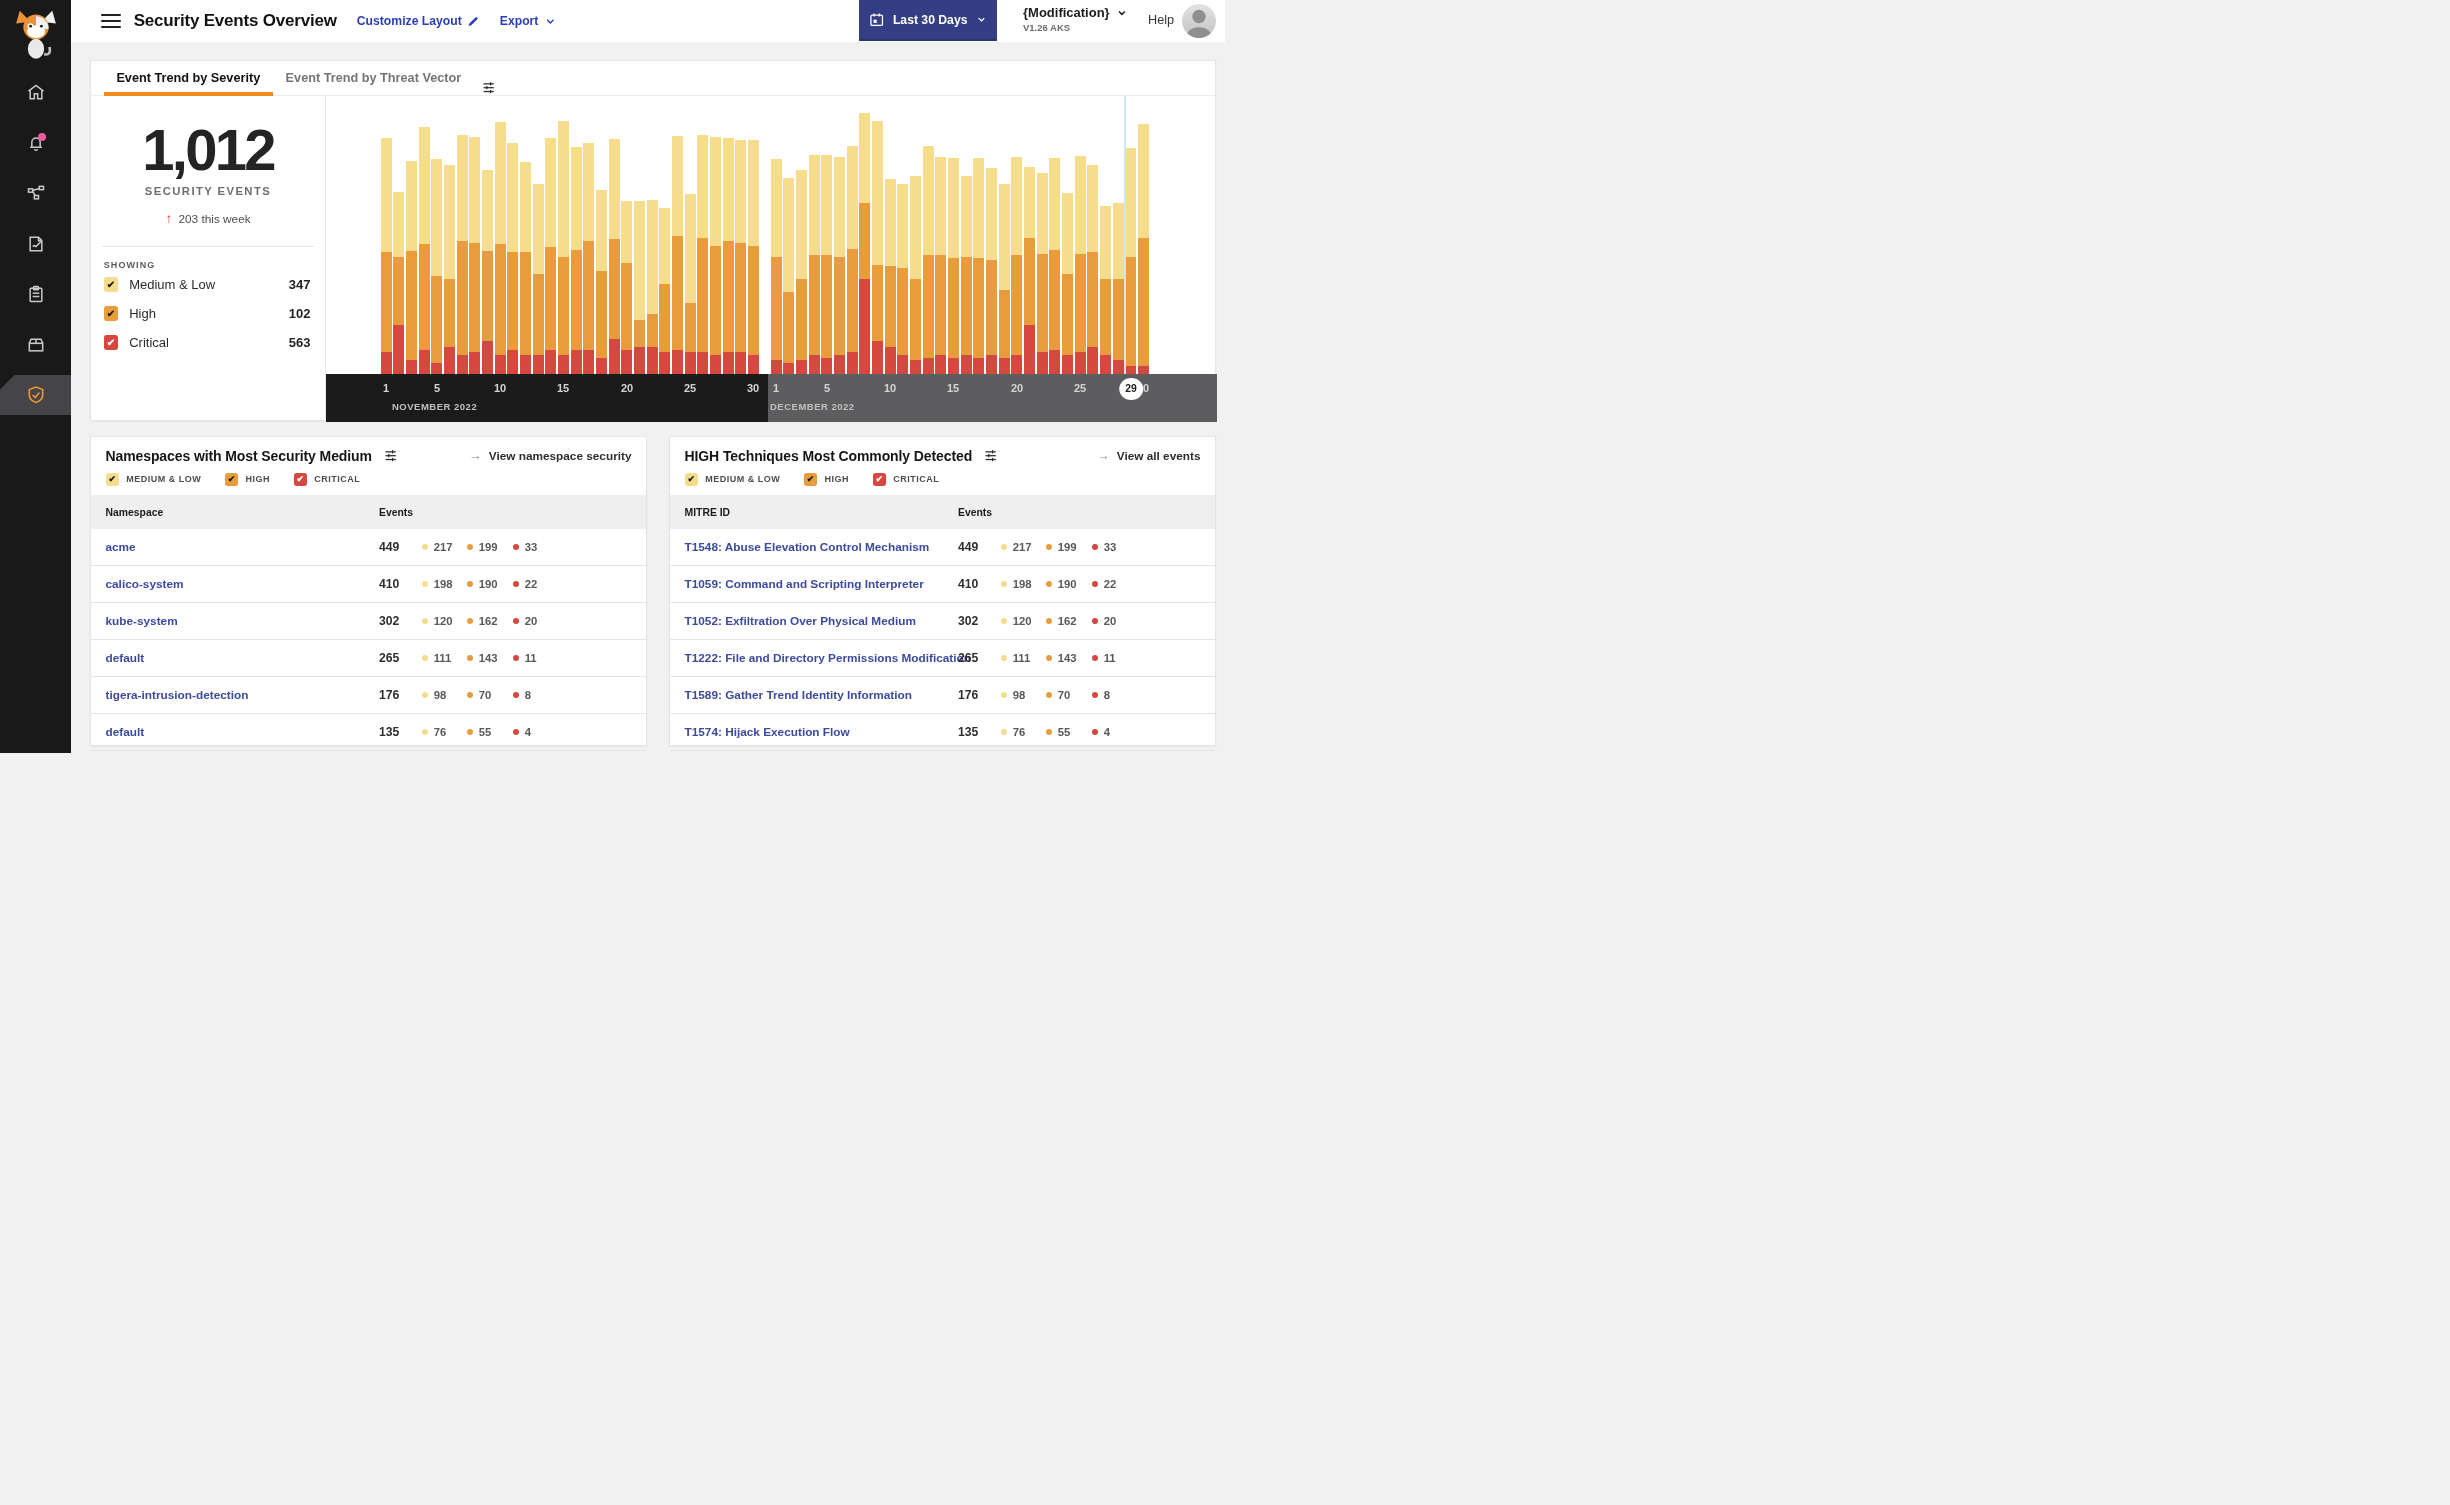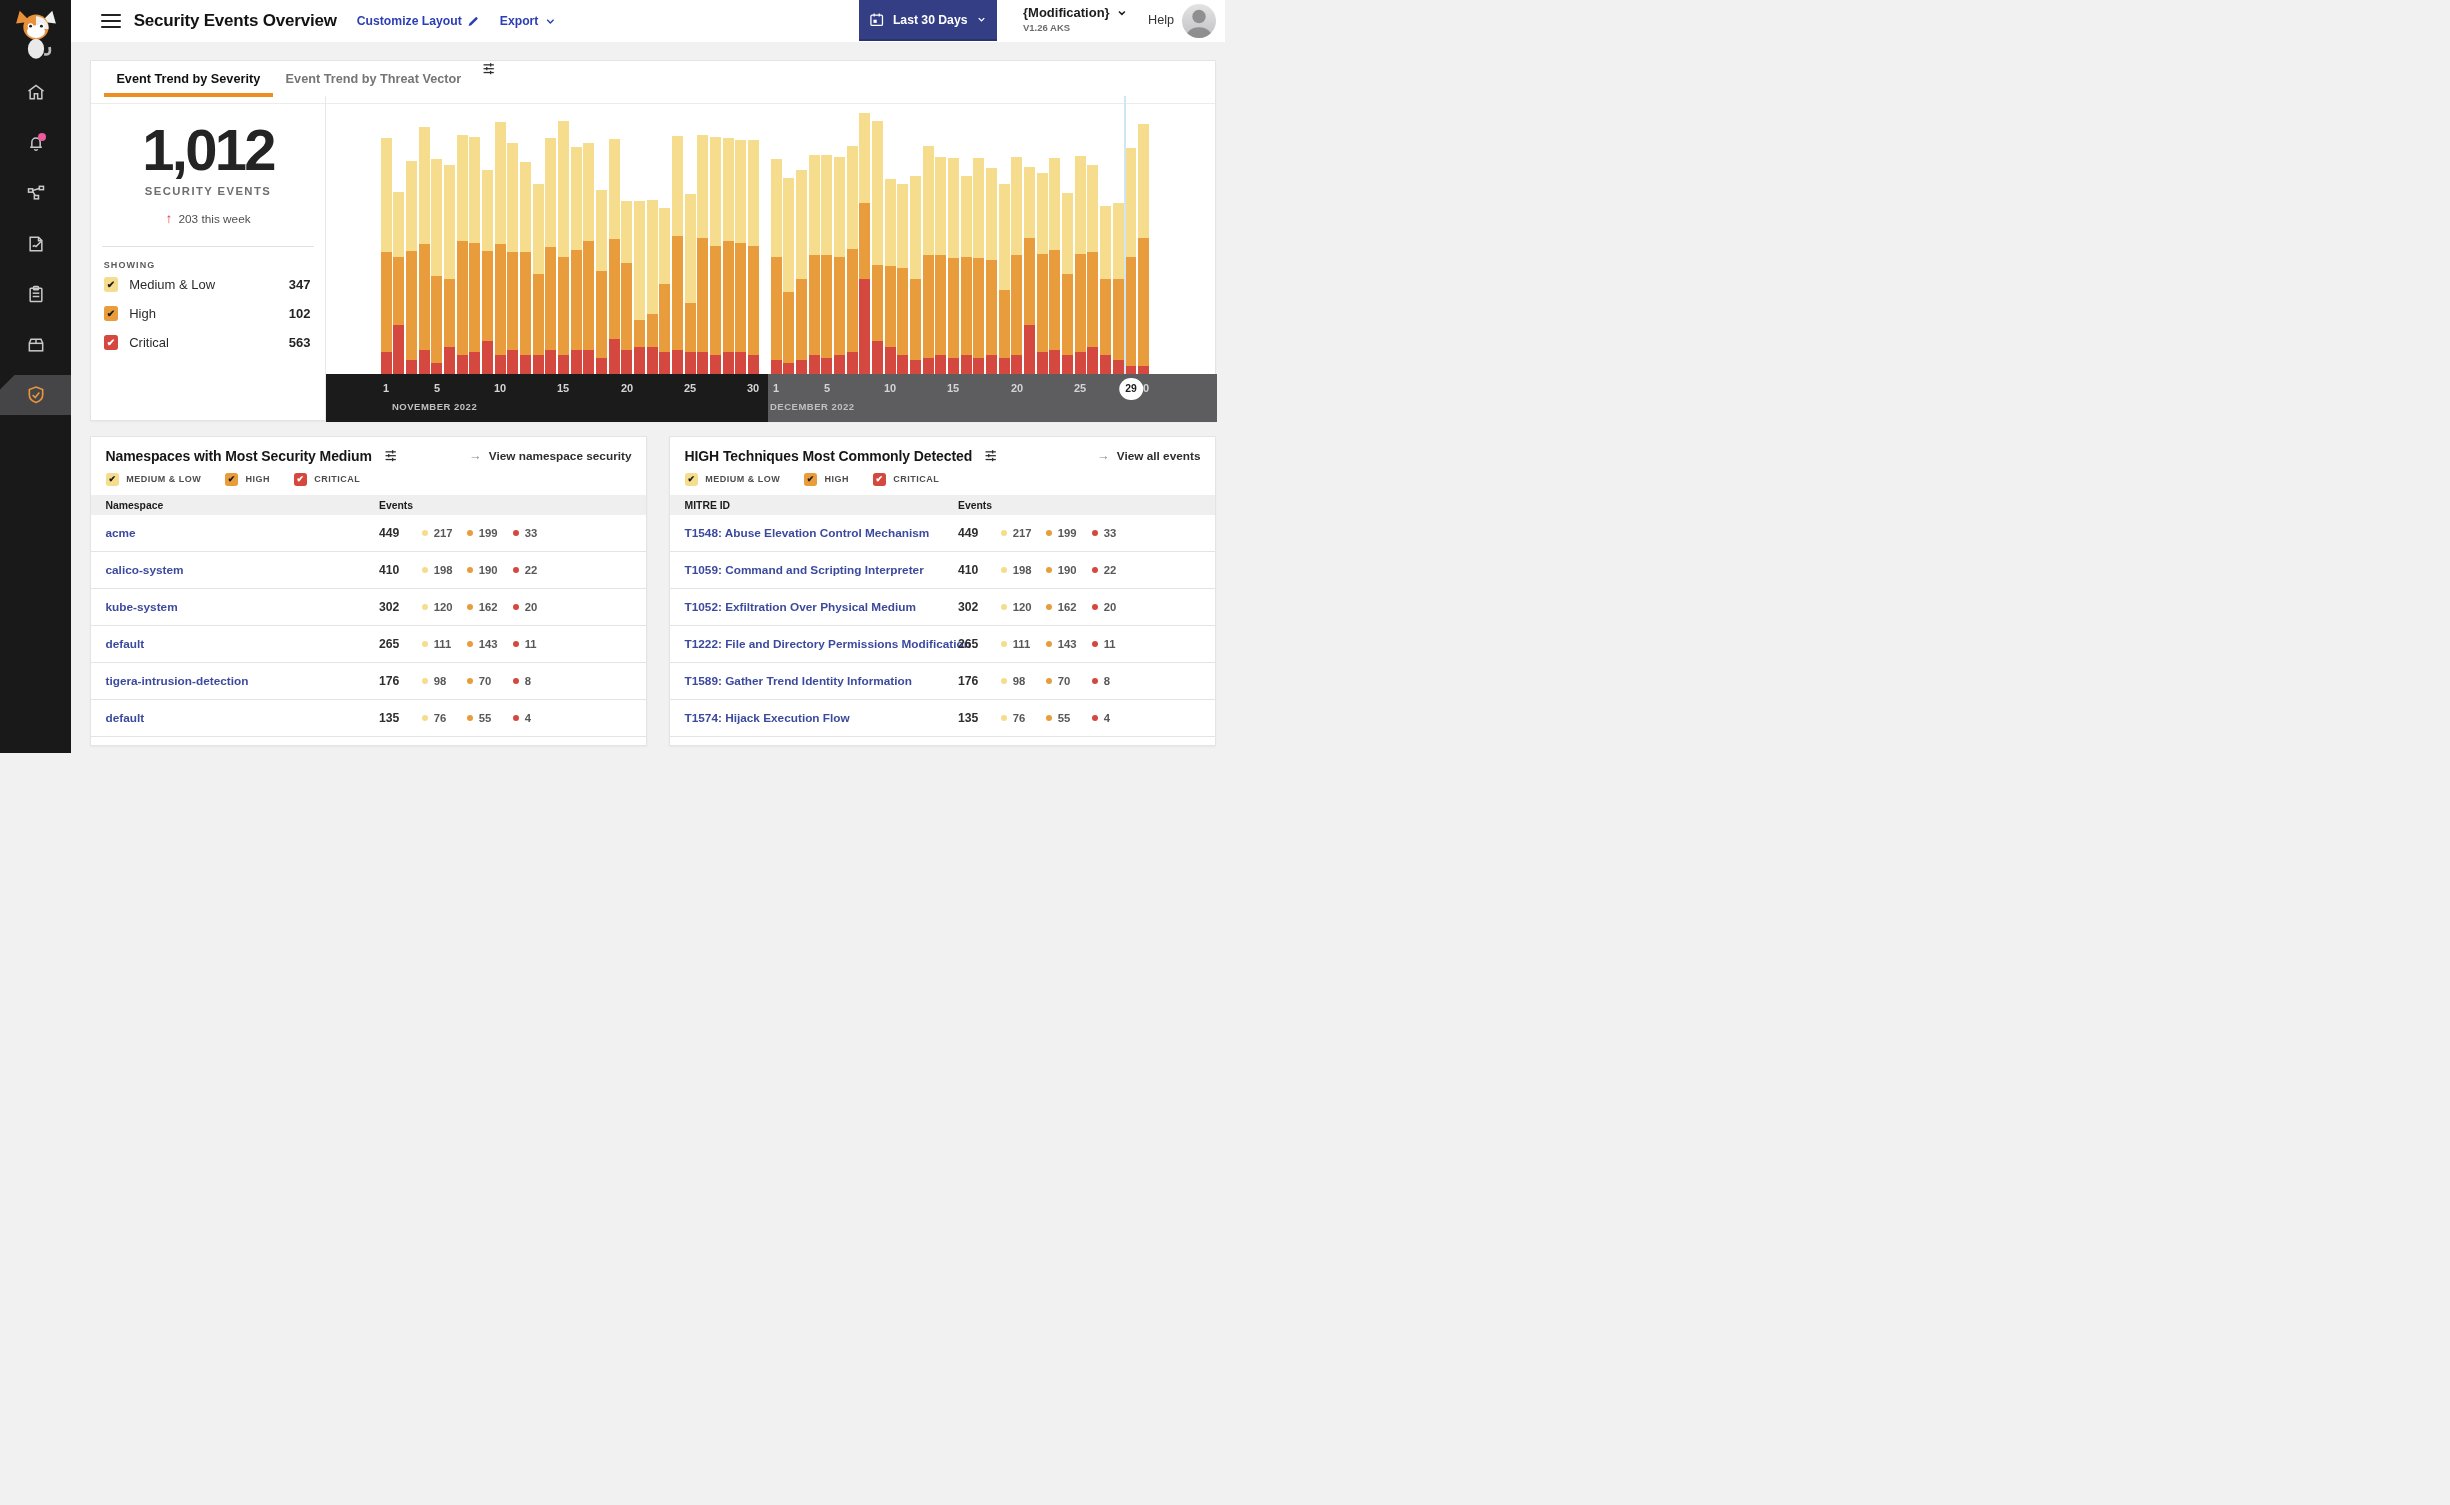--- a/index.html
+++ b/index.html
@@ -27,21 +27,21 @@
   #cluster .ver { font-size:9.5px; color:#6d6d6d; margin-top:1.8px; font-weight:600; }
   #help { position:absolute; left:1077px; top:12.7px; font-size:12.7px; color:#333; cursor:pointer; text-decoration:none; }
   #avatar { position:absolute; left:1111px; top:3.6px; width:34px; height:34px; border-radius:50%; overflow:hidden; background:linear-gradient(#e3e3e3,#c2c2c4); cursor:pointer; }
 
   
   main { position:absolute; left:90px; top:42px; width:1126px; }
   .card { background:#fff; border:0.9px solid #e4e4e5; box-shadow:0 0.9px 1.8px rgba(0,0,0,0.04); }
 
   
   #trend-card { position:relative; margin-top:18px; height:361px; }
-  #tabs { height:43px; display:flex; align-items:flex-start; border-bottom:0.9px solid #ececec; padding-left:12.7px; }
+  #tabs { height:35px; display:flex; align-items:flex-end; border-bottom:0.9px solid #ececec; padding-left:12.7px; }
   .tab { position:relative; height:35px; display:flex; align-items:center; padding:0 12.7px; font-size:12.7px; font-weight:700; color:#757575; cursor:pointer; }
   .tab.active { color:#111; font-weight:800; }
   .tab.active::after { content:""; position:absolute; left:0; right:0; bottom:-0.9px; height:3.6px; background:#ef8c22; }
   .tune-btn { background:none; border:none; cursor:pointer; margin-left:7.2px; display:flex; align-items:center; }
   .tune-btn svg { width:15.4px; height:15.4px; }
 
   #trend-body { position:absolute; left:0; top:35px; right:0; bottom:0; }
   #stats-panel { position:absolute; left:0; top:0; width:235px; height:100%; border-right:0.9px solid #e7e7e7; }
   #big-number { margin-top:20px; text-align:center; font-size:58px; font-weight:800; color:#242424; letter-spacing:-2.7px; }
   #stat-label { text-align:center; font-size:11.3px; font-weight:800; color:#6e6e6e; letter-spacing:1.4px; margin-top:1.8px; }
@@ -72,21 +72,21 @@
   #mitre-card { width:547px; }
   .card-head { padding:11px 14.5px 9px 14.5px; }
   .title-row { display:flex; align-items:center; }
   .card-title { font-size:14px; font-weight:800; color:#161616; letter-spacing:-0.1px; }
   .view-link { margin-left:auto; display:flex; align-items:center; gap:7.2px; font-size:11.8px; font-weight:700; color:#2e2e2e; cursor:pointer; text-decoration:none; }
   .view-link .arr { color:#8a8a8a; font-size:12.7px; }
   .chips { display:flex; gap:23.5px; margin-top:9px; }
   .chip { display:flex; align-items:center; gap:7.2px; cursor:pointer; }
   .chip .cbx { width:13.6px; height:13.6px; border-radius:2.7px; display:flex; align-items:center; justify-content:center; font-size:9px; font-weight:900; }
   .chip .clbl { font-size:9px; font-weight:800; color:#4c4c4c; letter-spacing:0.5px; }
-  .thead { height:20px; background:#f0eff0; display:flex; align-items:center; font-size:10.4px; font-weight:800; color:#1c1c1c; }
+  .thead { height:34px; background:#f0eff0; display:flex; align-items:center; font-size:10.4px; font-weight:800; color:#1c1c1c; }
   .thead .c1 { padding-left:14.5px; }
   .thead .c2 { position:absolute; left:288px; }
   .trow { position:relative; height:37px; display:flex; align-items:center; border-bottom:0.9px solid #e4e4e4; }
   .trow .name { padding-left:14.5px; font-size:11.8px; font-weight:700; color:#3c4a9e; cursor:pointer; text-decoration:none; white-space:nowrap; }
   .ev { position:absolute; display:flex; align-items:center; }
   .ev-total { left:288px; font-size:12.2px; font-weight:700; color:#2e2e2e; }
   .ev-g { gap:5.4px; }
   .dot { width:6.3px; height:6.3px; border-radius:50%; display:inline-block; }
   .ev-val { font-size:11.3px; color:#585858; font-weight:600; }
 </style>

